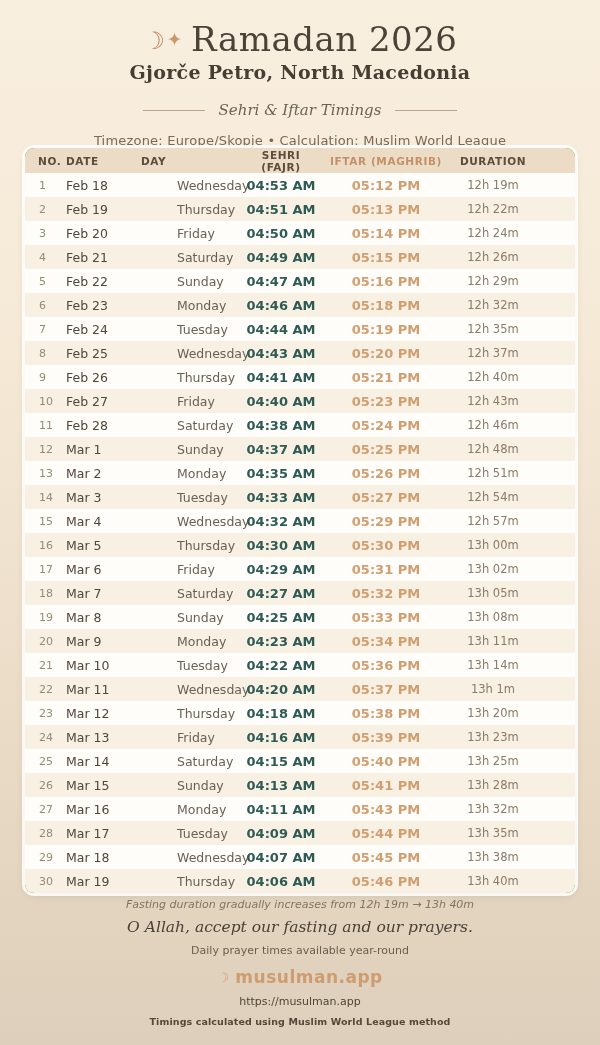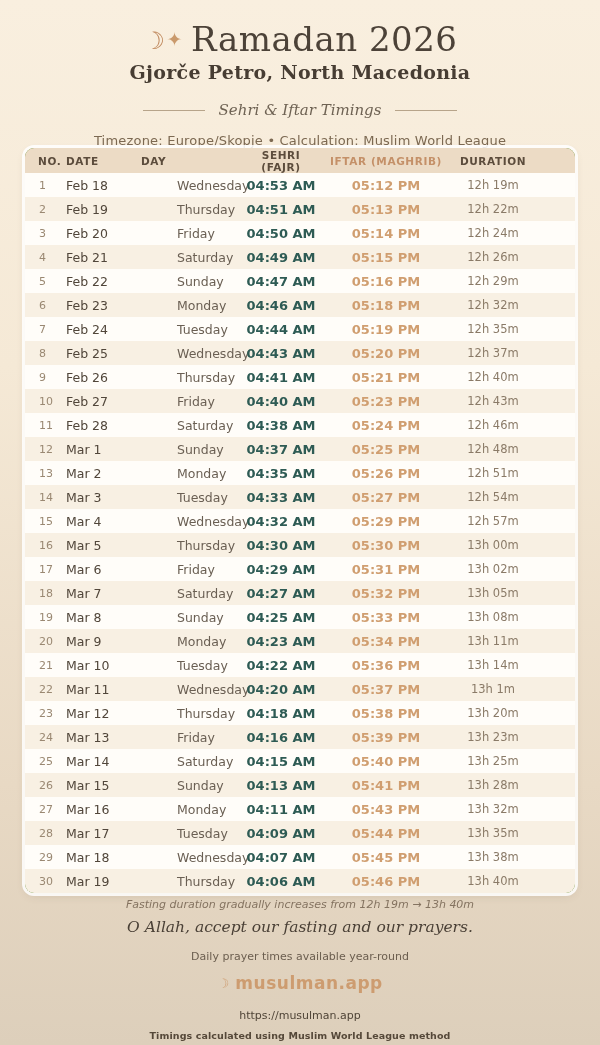--- a/index.html
+++ b/index.html
@@ -67,24 +67,24 @@
   .td.c-date{padding-left:5px;font-size:12.5px;color:#51463a;}
   .td.c-day{padding-left:4px;font-size:12.5px;color:#6a5f53;margin-left:36px;}
   .td.c-sehri{text-align:center;font-weight:bold;font-size:13px;color:#2e5b54;}
   .td.c-iftar{text-align:center;font-weight:bold;font-size:13px;color:#d09e70;}
   .td.c-dur{text-align:center;padding-right:40px;font-size:11.5px;color:#8a7a67;}
 
   
   .ftr{position:absolute;top:898px;left:0;width:600px;text-align:center;}
   .note{font-style:italic;font-size:11px;color:#847360;}
   .dua{font-family:"DejaVu Serif", serif;font-style:italic;font-size:15.5px;color:#4a4036;margin-top:7px;}
-  .daily{font-size:11px;color:#6b5e4f;margin-top:14px;}
+  .daily{font-size:11px;color:#6b5e4f;margin-top:8px;}
   .brand{margin-top:10px;font-size:17px;font-weight:bold;color:#cd9c70;letter-spacing:0.5px;}
   .brand .crescent-small{display:inline-block;font-size:13px;font-weight:normal;margin-right:6px;transform:scaleX(-1);vertical-align:1px;}
-  .url{font-size:11px;color:#4f4437;margin-top:16px;}
+  .url{font-size:11px;color:#4f4437;margin-top:8px;}
   .method{font-size:9.5px;font-weight:bold;color:#554839;margin-top:8px;letter-spacing:0.1px;}
 </style>
 </head>
 <body>
 
 <div class="page">
 
   <div class="hdr">
     <div class="title-row">
       <span class="crescent-big">☾</span><span class="star-big">✦</span><span>Ramadan 2026</span>

